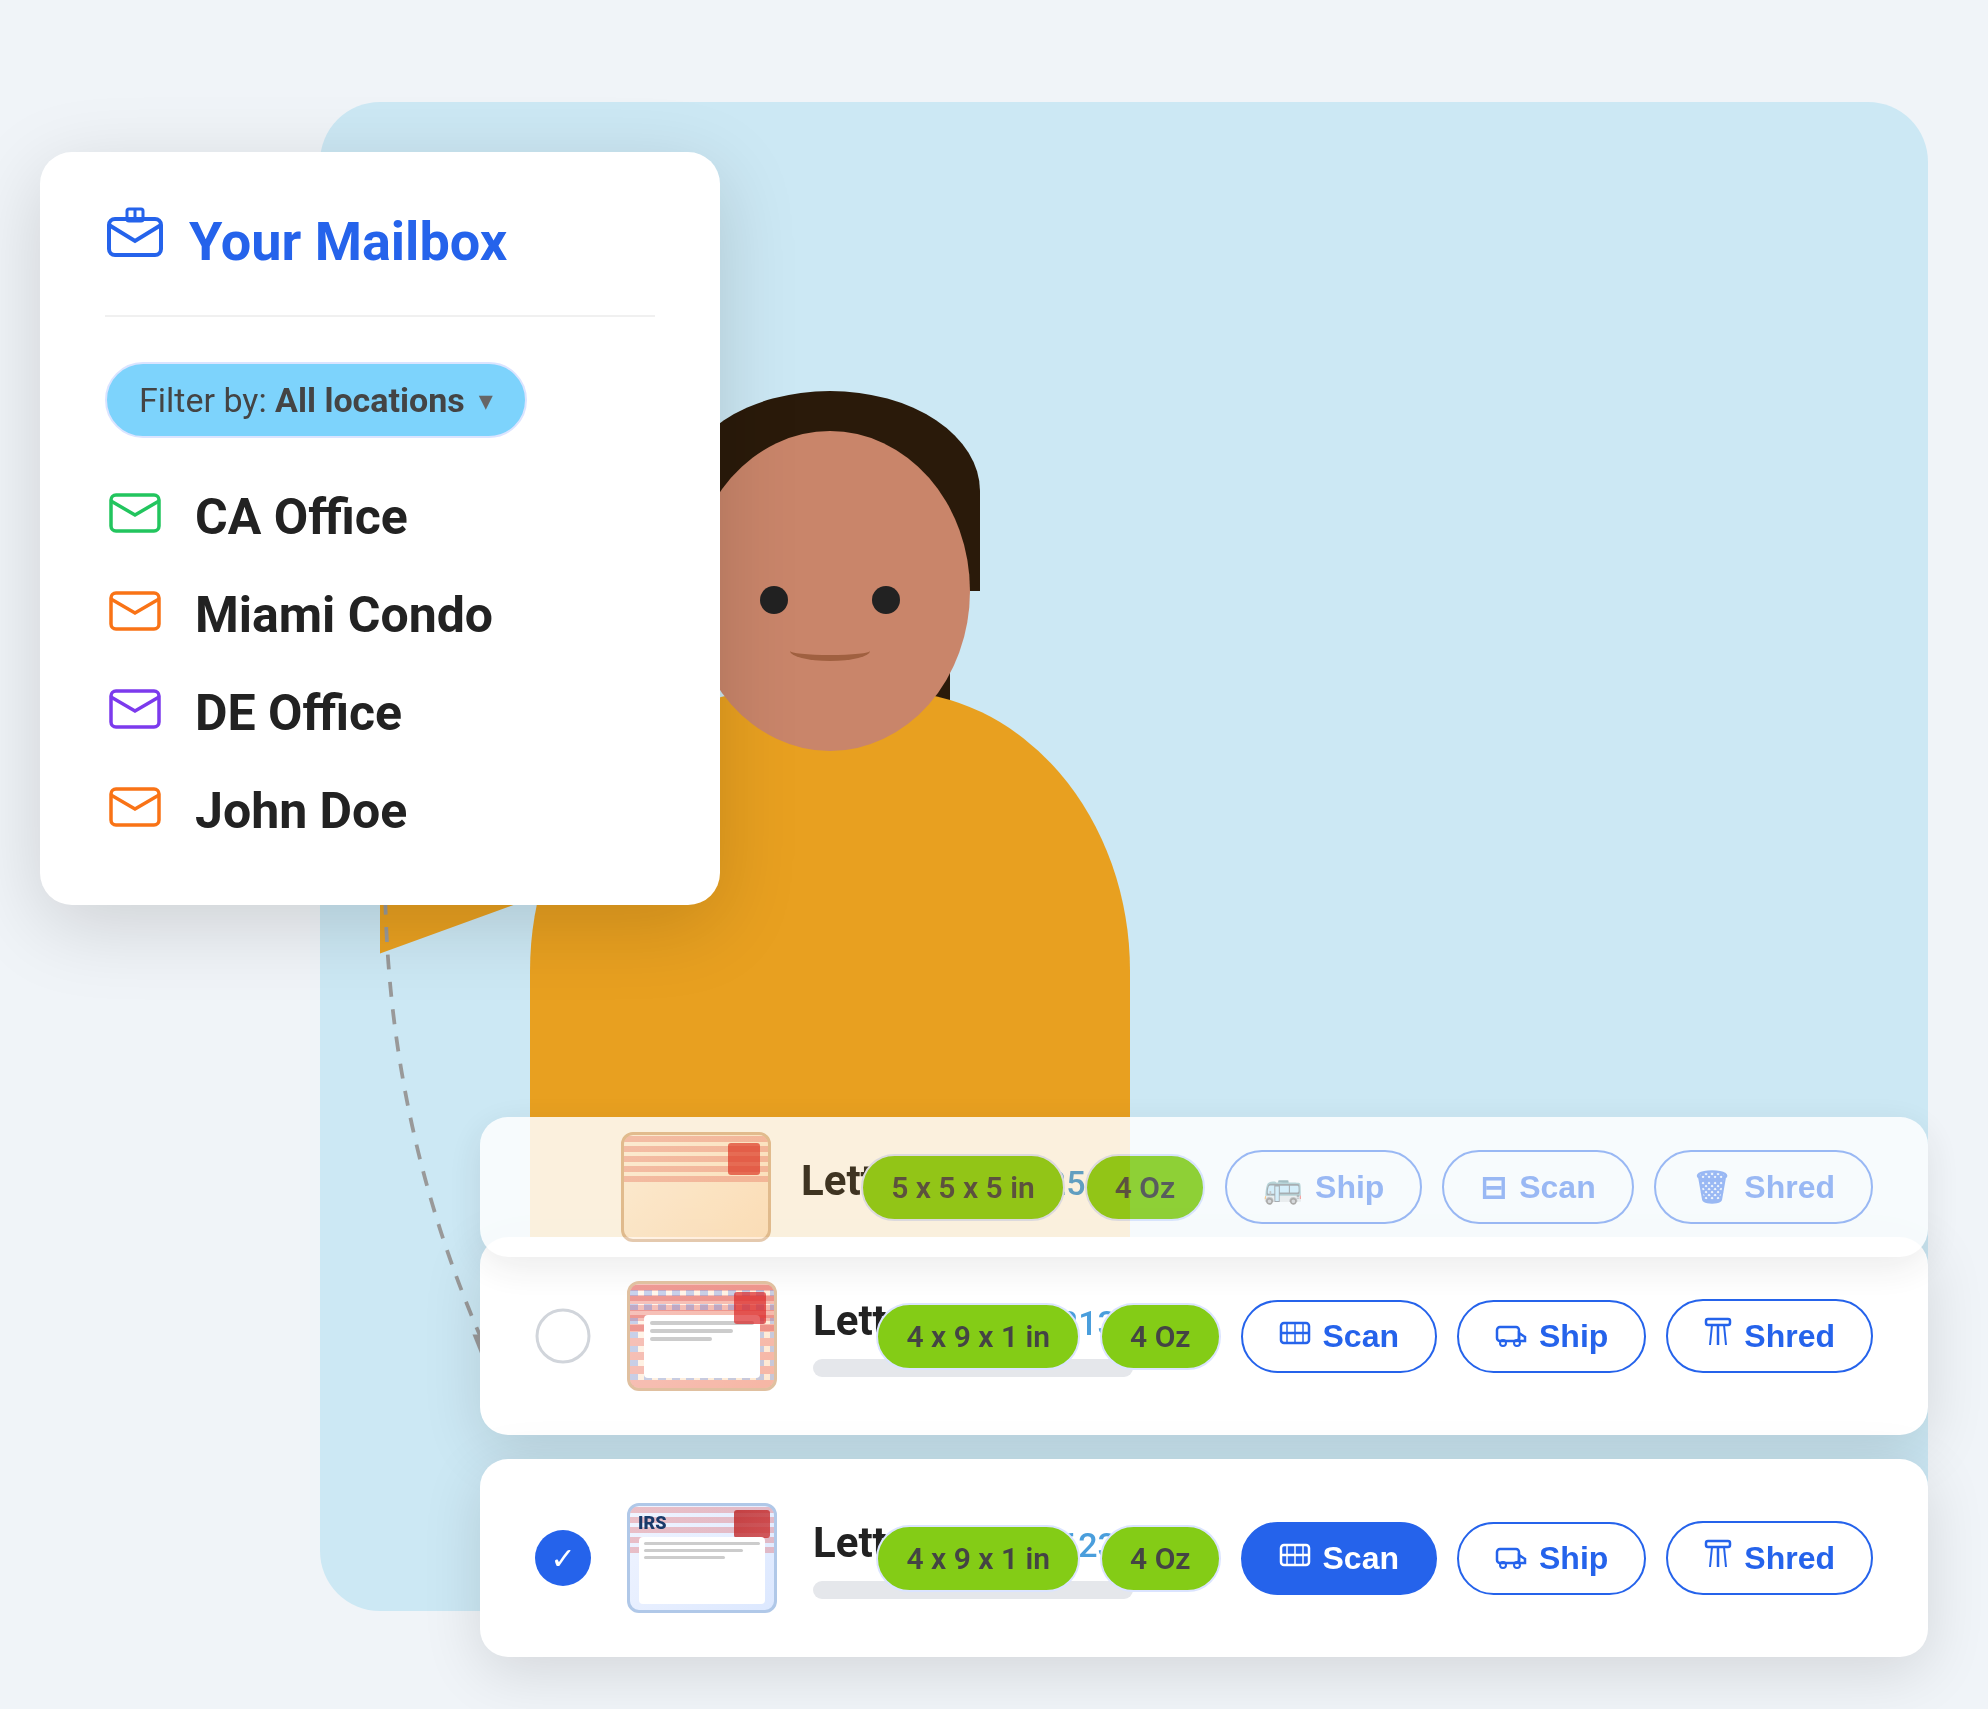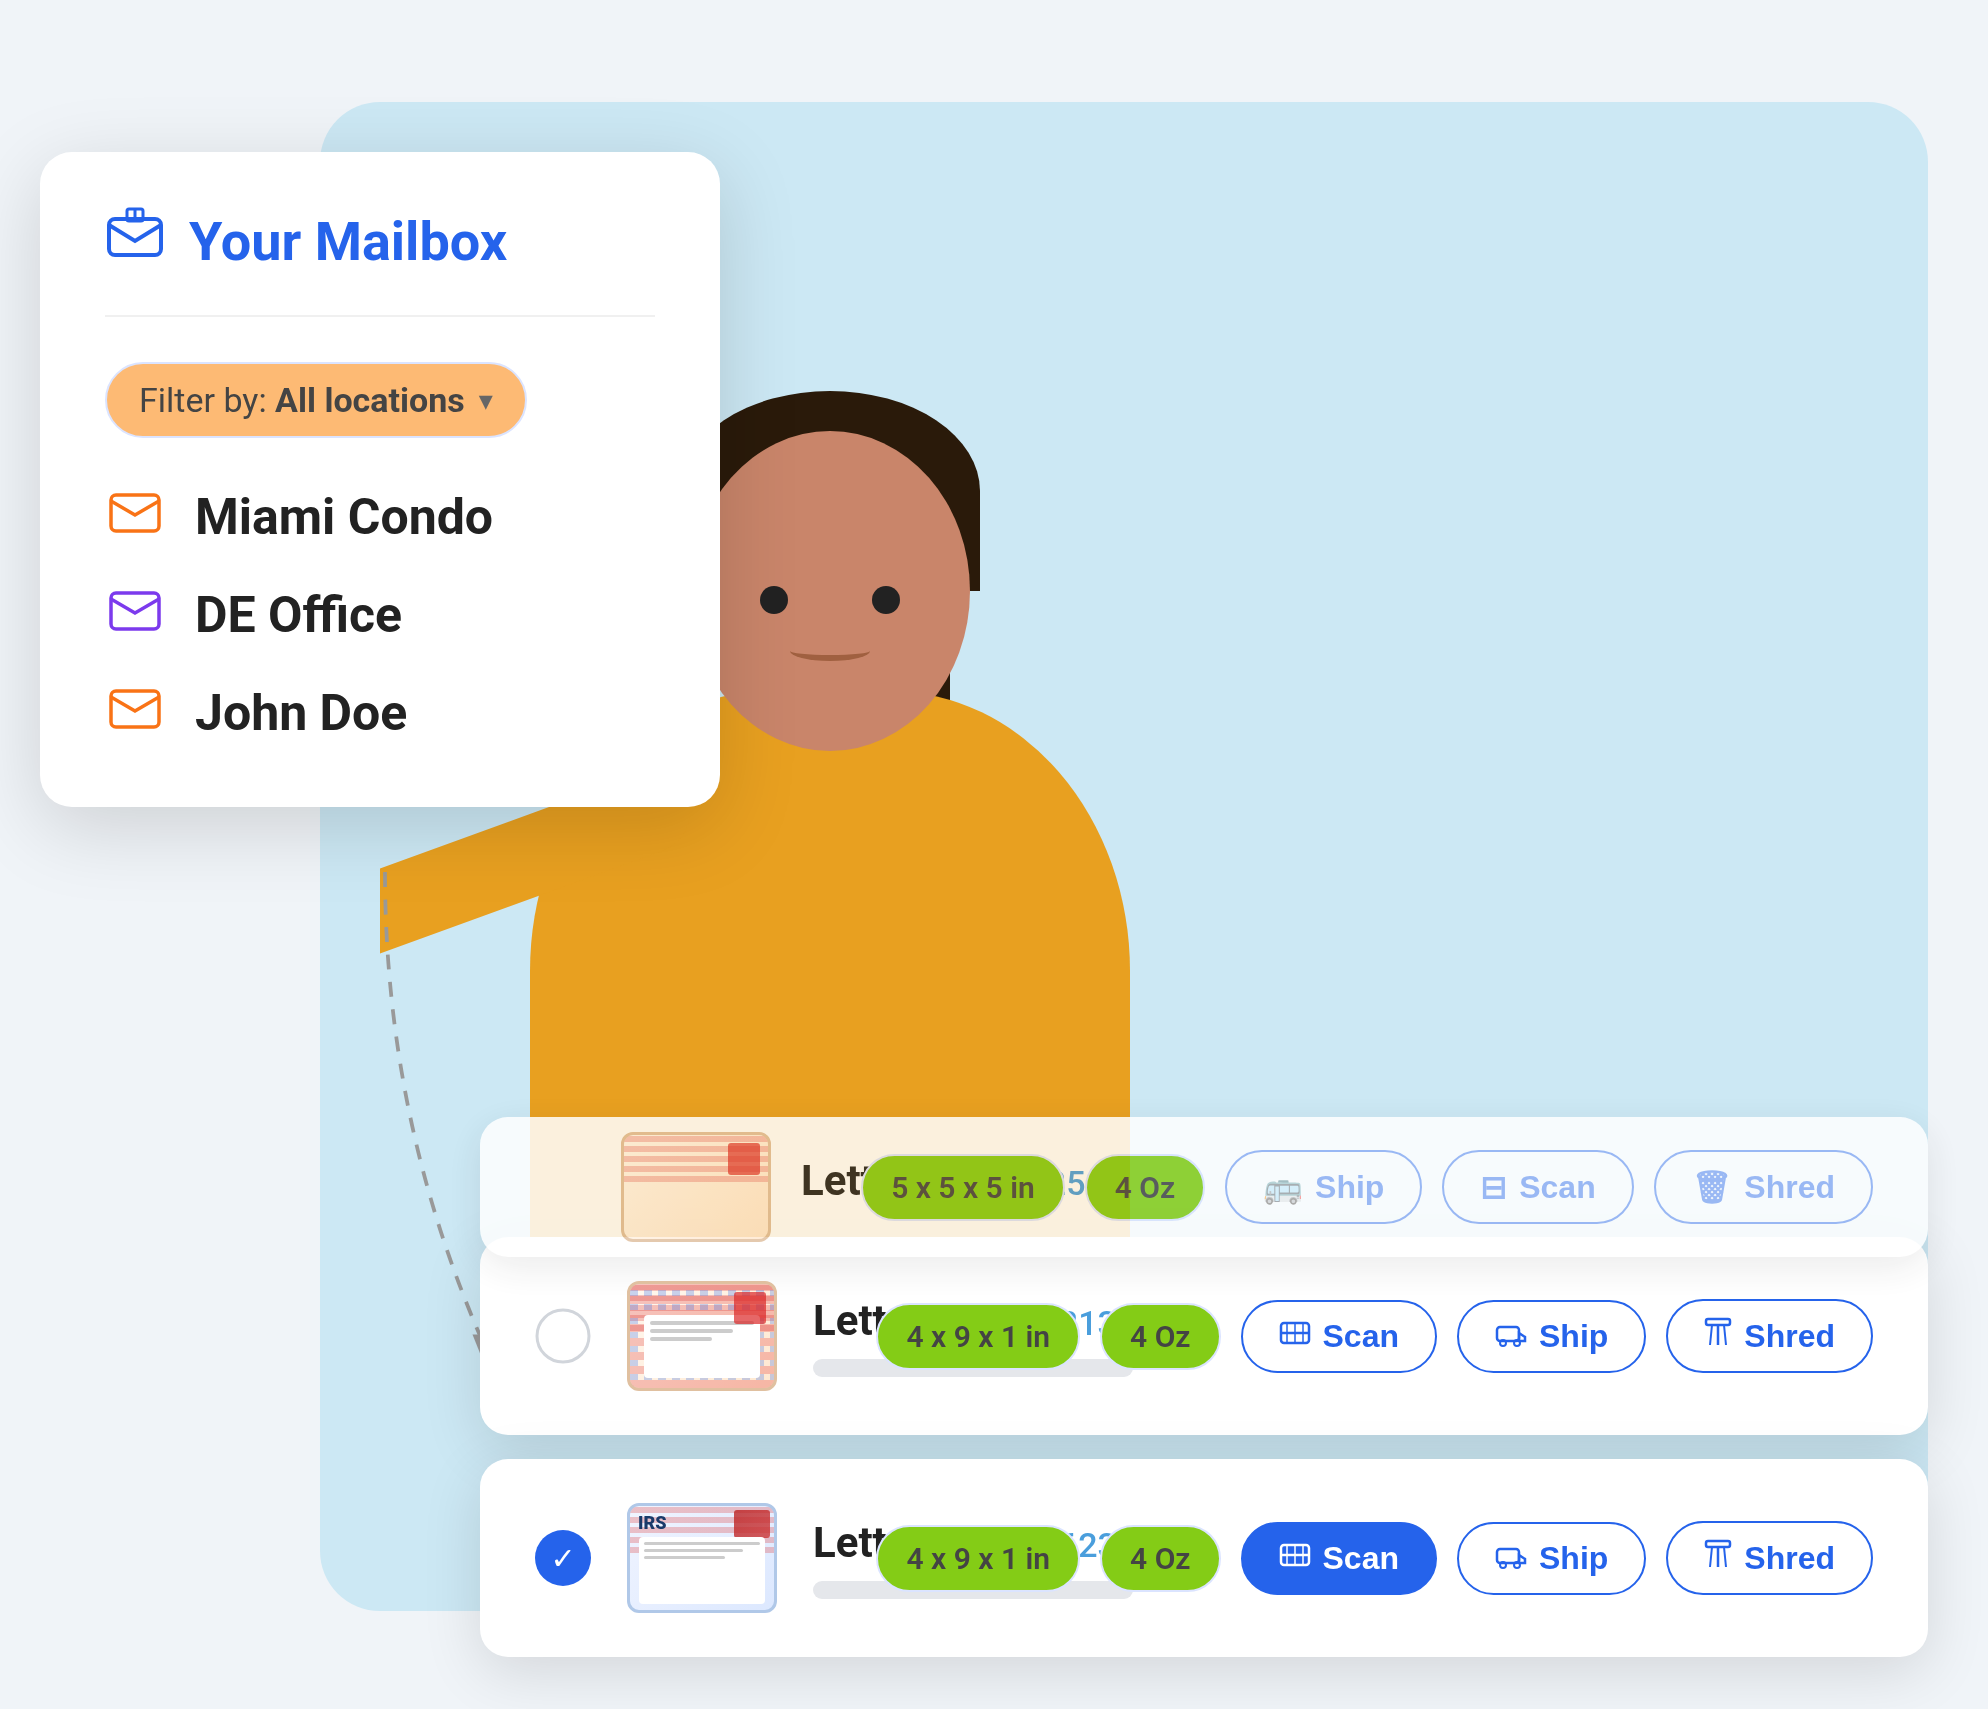--- a/index.html
+++ b/index.html
@@ -75,21 +75,21 @@
     .mailbox-title {
       font-size: 54px;
       font-weight: 700;
       color: #2563eb;
     }
 
     .filter-btn {
       display: inline-flex;
       align-items: center;
       gap: 14px;
-      background: #fdba74;
+      background: #7dd3fc;
       border: 2px solid #dbe4ff;
       border-radius: 50px;
       padding: 16px 32px;
       font-size: 34px;
       color: #444;
       margin-bottom: 50px;
       cursor: pointer;
     }
 
     .filter-label-bold {
@@ -352,20 +352,29 @@
 
     <div class="filter-btn">
       <span>
         <span>Filter by:</span>
         <span class="filter-label-bold">All locations</span>
       </span>
       <span class="filter-chevron">▾</span>
     </div>
 
     <div class="location-list">
+      <div class="location-item">
+        <span class="envelope-icon env-green">
+          <svg width="52" height="40" viewBox="0 0 52 40" fill="none">
+            <rect x="2" y="2" width="48" height="36" rx="5" fill="none" stroke="#22c55e" stroke-width="3.5"></rect>
+            <path d="M2 8 L26 22 L50 8" stroke="#22c55e" stroke-width="3.5" fill="none"></path>
+          </svg>
+        </span>
+        <span>CA Office</span>
+      </div>
       <div class="location-item">
         <span class="envelope-icon env-orange">
           <svg width="52" height="40" viewBox="0 0 52 40" fill="none">
             <rect x="2" y="2" width="48" height="36" rx="5" fill="none" stroke="#f97316" stroke-width="3.5"></rect>
             <path d="M2 8 L26 22 L50 8" stroke="#f97316" stroke-width="3.5" fill="none"></path>
           </svg>
         </span>
         <span>Miami Condo</span>
       </div>
       <div class="location-item">

